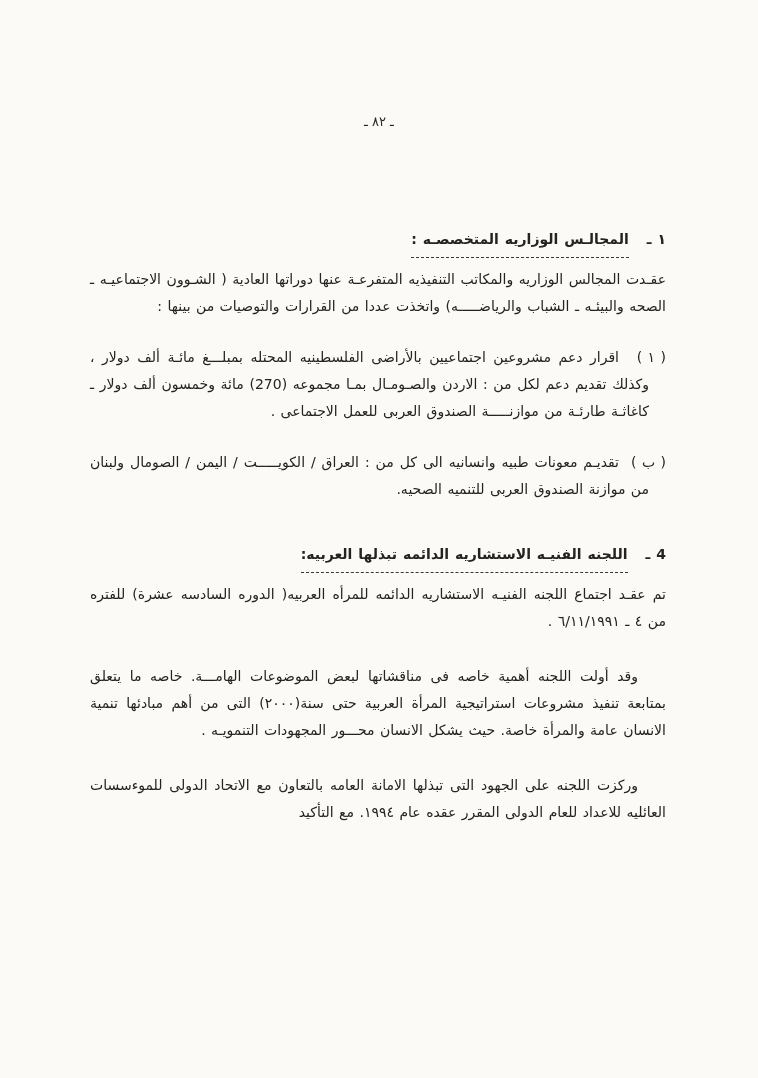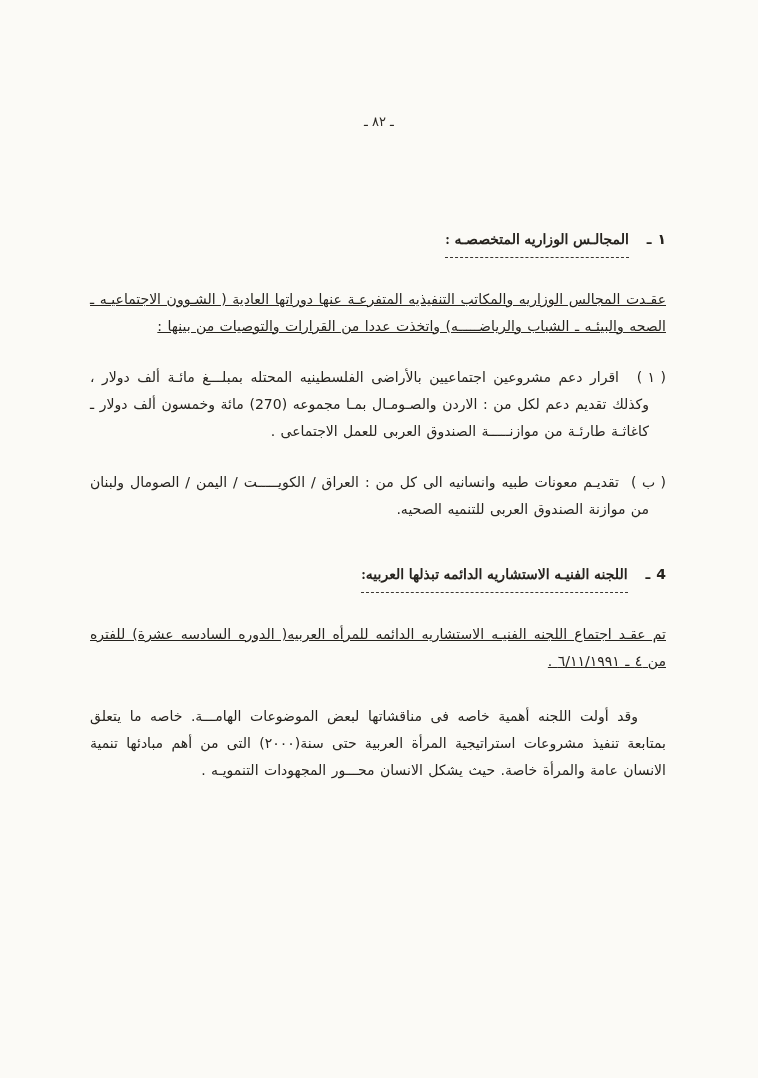--- a/index.html
+++ b/index.html
@@ -42,26 +42,25 @@
     display: flex;
     align-items: baseline;
     gap: 18px;
     font-weight: bold;
     font-size: 14px;
     text-align: right;
   }
   .section-heading .title {
     border-bottom: 1.5px dashed #3a3630;
     padding-bottom: 4px;
-    font-family: Liberation Serif, serif;
   }
   .section-heading.sec2 { margin-top: 38px; }
   .para { margin-top: 28px; }
   .para.indent { text-indent: 28px; }
-  .para.first-after-heading { margin-top: 28px; text-decoration: underline; }
+  .para.first-after-heading { margin-top: 8px; }
   .list-item {
     position: relative;
     padding-right: 17px;
     margin-top: 24px;
   }
   .list-item .marker {
     position: absolute;
     right: 0;
     top: 0;
     white-space: nowrap;
@@ -100,15 +99,16 @@
 
     <div class="section-heading sec2">
       <span class="num">4 ـ</span>
       <span class="title">اللجنه الفنيـه الاستشاريه الدائمه تبذلها العربيه:</span>
     </div>
 
     <p class="para first-after-heading">تم عقـد اجتماع اللجنه الفنيـه الاستشاريه الدائمه للمرأه العربيه( الدوره السادسه عشرة) للفتره من ٤ ـ ٦/١١/١٩٩١ .</p>
 
     <p class="para indent">وقد أولت اللجنه أهمية خاصه فى مناقشاتها لبعض الموضوعات الهامـــة. خاصه ما يتعلق بمتابعة تنفيذ مشروعات استراتيجية المرأة العربية حتى سنة(٢٠٠٠) التى من أهم مبادئها تنمية الانسان عامة والمرأة خاصة. حيث يشكل الانسان محـــور المجهودات التنمويـه .</p>
 
+    <p class="para indent">وركزت اللجنه على الجهود التى تبذلها الامانة العامه بالتعاون مع الاتحاد الدولى للموءسسات العائليه للاعداد للعام الدولى المقرر عقده عام ١٩٩٤. مع التأكيد</p>
 
   </div>
 </div>
 
 </body></html>

